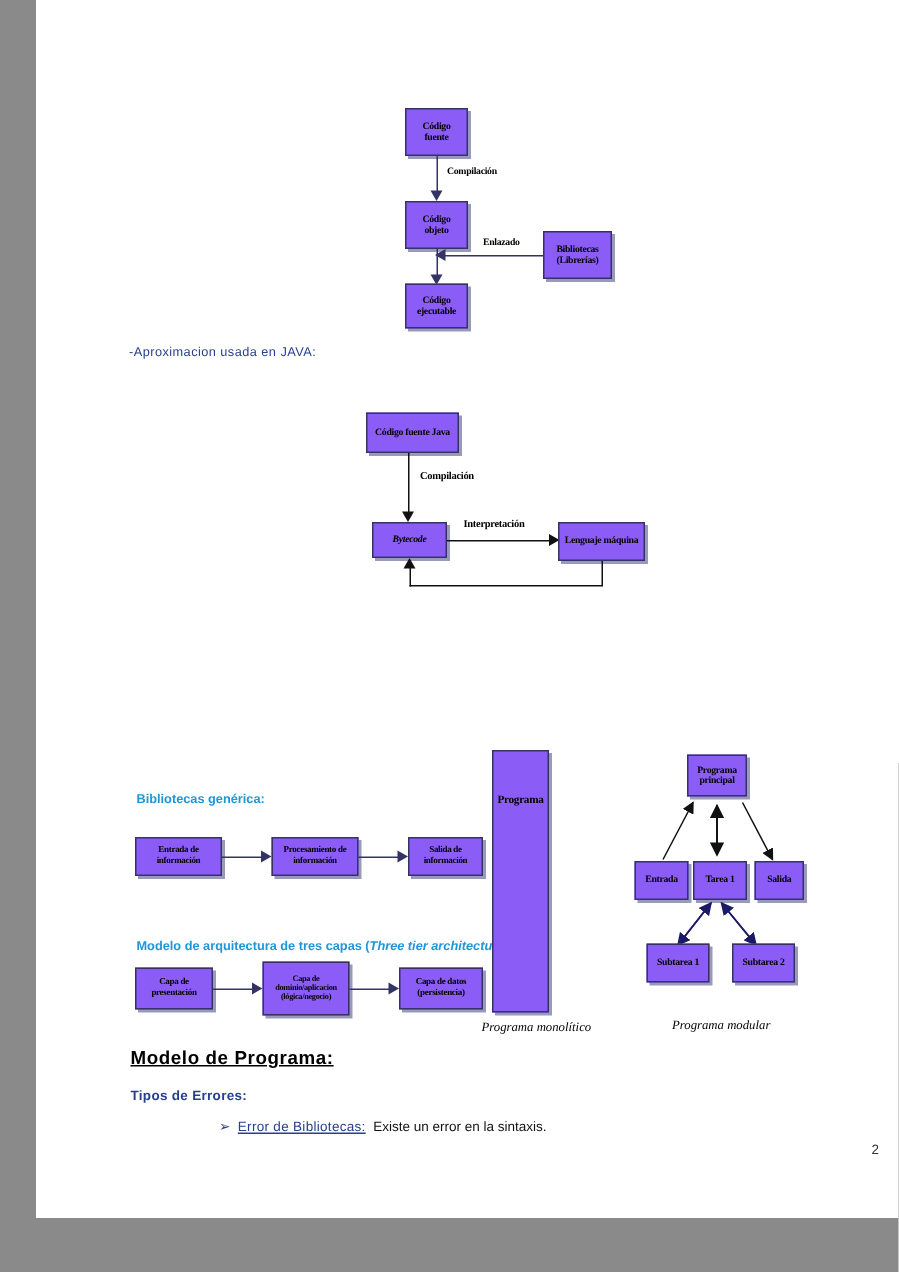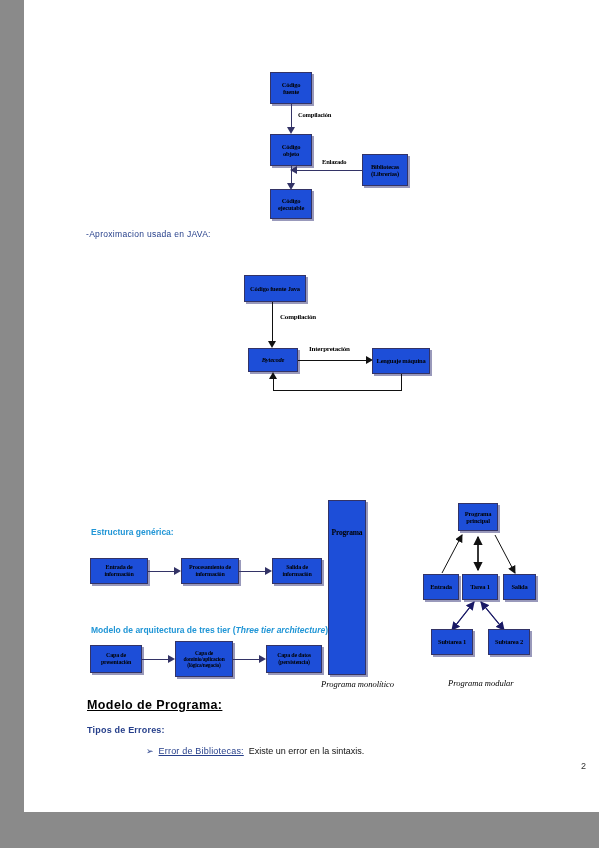--- a/index.html
+++ b/index.html
@@ -15,21 +15,21 @@
     width: 599px;
     height: 812px;
     background: #ffffff;
     overflow: hidden;
     margin-left: 24px;
   }
 
   
   .box {
     position: absolute;
-    background: #1d4ed8;
+    background: #8b5cf6;
     border: 1px solid #333366;
     box-shadow: 2px 2px 0 0 #9999bb;
     box-sizing: border-box;
     display: flex;
     align-items: center;
     justify-content: center;
     text-align: center;
     color: #000000;
     font-family: "Liberation Serif", serif;
     font-weight: bold;
@@ -219,21 +219,21 @@
     </div>
 
     <div class="vline blk" style="left:377px; top:374px; width:1px; height:16px;"></div>
     <div class="hline blk" style="left:249px; top:390px; width:129px; height:1px;"></div>
     <div class="vline blk" style="left:249px; top:376px; width:1px; height:15px;"></div>
     <div class="arrow-u blk" style="left:245px; top:372px;"></div>
   </div>
 
 
   <div class="cyan-note" style="left:67px; top:527px;">
-    <span>Estructura genérica:</span>
+    <span>Bibliotecas genérica:</span>
   </div>
 
   <div>
     <div class="box" style="left:66px; top:558px; width:58px; height:26px; font-size:6px; padding:0 3px;">
       <span>Entrada de información</span>
     </div>
     <div class="hline" style="left:124px; top:571px; width:30px; height:1px;"></div>
     <div class="arrow-r" style="left:150px; top:567px;"></div>
 
     <div class="box" style="left:157px; top:558px; width:58px; height:26px; font-size:6px; padding:0 3px;">
@@ -241,21 +241,21 @@
     </div>
     <div class="hline" style="left:215px; top:571px; width:30px; height:1px;"></div>
     <div class="arrow-r" style="left:241px; top:567px;"></div>
 
     <div class="box" style="left:248px; top:558px; width:50px; height:26px; font-size:6px; padding:0 3px;">
       <span>Salida de información</span>
     </div>
   </div>
 
   <div class="cyan-note" style="left:67px; top:625px;">
-    <span>Modelo de arquitectura de tres tier (</span><i>Three tier architecture</i><span>):</span>
+    <span>Modelo de arquitectura de tres capas (</span><i>Three tier architecture</i><span>):</span>
   </div>
 
   <div>
     <div class="box" style="left:66px; top:645px; width:52px; height:28px; font-size:6px; padding:0 3px;">
       <span>Capa de presentación</span>
     </div>
     <div class="hline" style="left:118px; top:659px; width:30px; height:1px;"></div>
     <div class="arrow-r" style="left:144px; top:655px;"></div>
 
     <div class="box" style="left:151px; top:641px; width:58px; height:36px; font-size:5.5px; padding:0 3px;">

